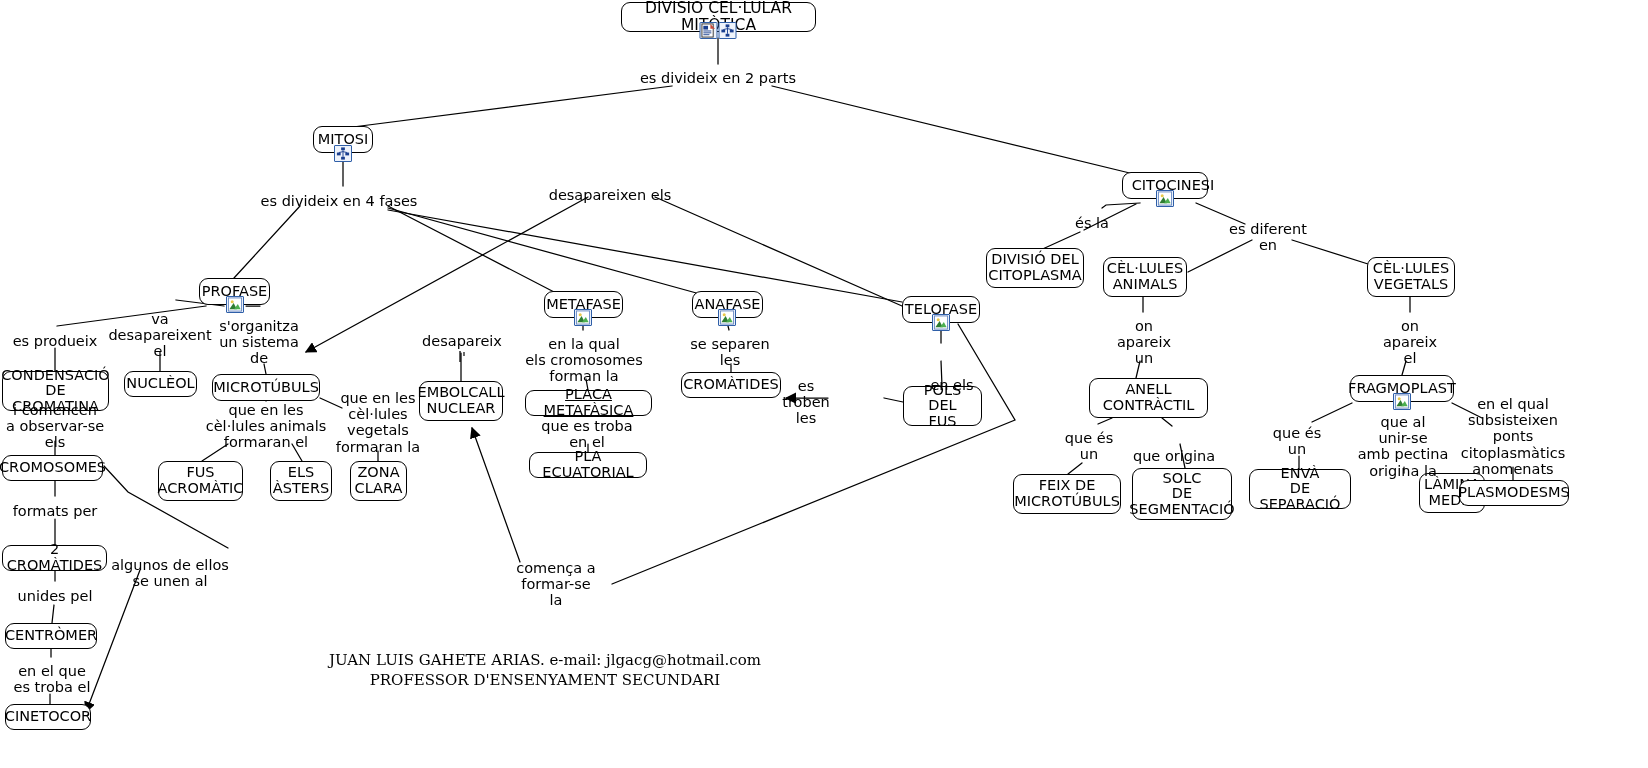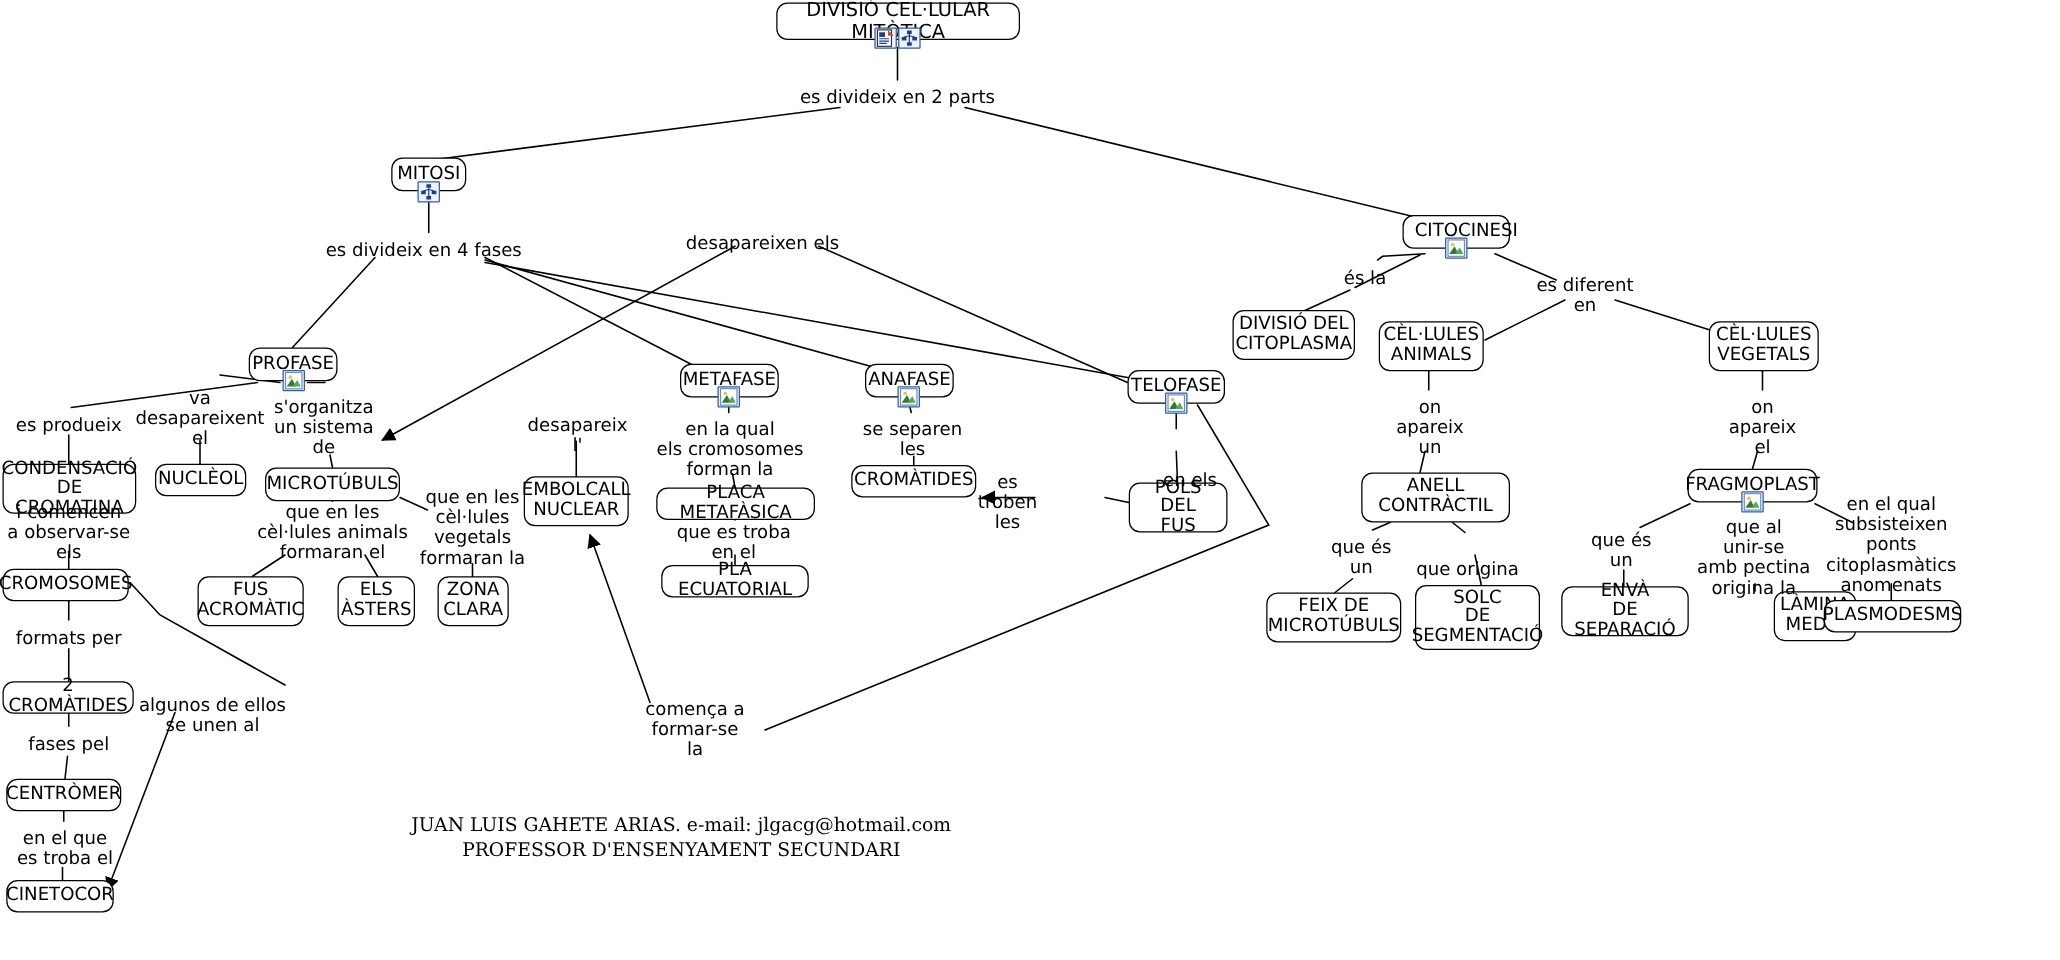--- a/index.html
+++ b/index.html
@@ -221,21 +221,21 @@
   <div class="node" style="left:1103px;top:257px;width:84px;height:40px;">CÈL·LULES
 ANIMALS</div>
   <div class="node" style="left:1367px;top:257px;width:88px;height:40px;">CÈL·LULES
 VEGETALS</div>
   <div class="node" style="left:2px;top:371px;width:107px;height:40px;">CONDENSACIÓ
 DE CROMATINA</div>
   <div class="node" style="left:124px;top:371px;width:73px;height:26px;">NUCLÈOL</div>
   <div class="node" style="left:212px;top:374px;width:108px;height:27px;">MICROTÚBULS</div>
   <div class="node" style="left:419px;top:381px;width:84px;height:40px;">EMBOLCALL
 NUCLEAR</div>
-  <div class="node" style="left:525px;top:390px;width:127px;height:26px;">PLACA METAFÀSICA</div>
+  <div class="node" style="left:525px;top:390px;width:127px;height:26px;text-decoration:underline;">PLACA METAFÀSICA</div>
   <div class="node" style="left:681px;top:372px;width:100px;height:26px;">CROMÀTIDES</div>
   <div class="node" style="left:903px;top:386px;width:79px;height:40px;">POLS DEL
 FUS</div>
   <div class="node" style="left:1089px;top:378px;width:119px;height:40px;">ANELL
 CONTRÀCTIL</div>
   <div class="node" style="left:1350px;top:375px;width:104px;height:27px;">FRAGMOPLAST</div>
   <div class="icons" style="left:1402px;top:393px;">
     <span class="ico">
         <svg viewBox="0 0 16 16">
           <rect x="1" y="1" width="14" height="14" fill="#fff" stroke="#6b8cc4" stroke-width="1"></rect>
@@ -318,21 +318,21 @@
   <div class="lbl" style="left:1403px;top:414px;">que al
 unir-se
 amb pectina
 origina la</div>
   <div class="lbl" style="left:1513px;top:396px;">en el qual
 subsisteixen
 ponts
 citoplasmàtics
 anomenats</div>
   <div class="lbl" style="left:55px;top:503px;">formats per</div>
-  <div class="lbl" style="left:55px;top:588px;">fases pel</div>
+  <div class="lbl" style="left:55px;top:588px;">unides pel</div>
   <div class="lbl" style="left:52px;top:663px;">en el que
 es troba el</div>
   <div class="lbl" style="left:170px;top:557px;">algunos de ellos
 se unen al</div>
   <div class="lbl" style="left:556px;top:560px;">comença a
 formar-se
 la</div>
 
   <div class="credit" style="left:545px;top:670px;">PROFESSOR D'ENSENYAMENT SECUNDARI</div>
   <div class="credit" style="left:545px;top:650px;">JUAN LUIS GAHETE ARIAS. e-mail: jlgacg@hotmail.com</div>

